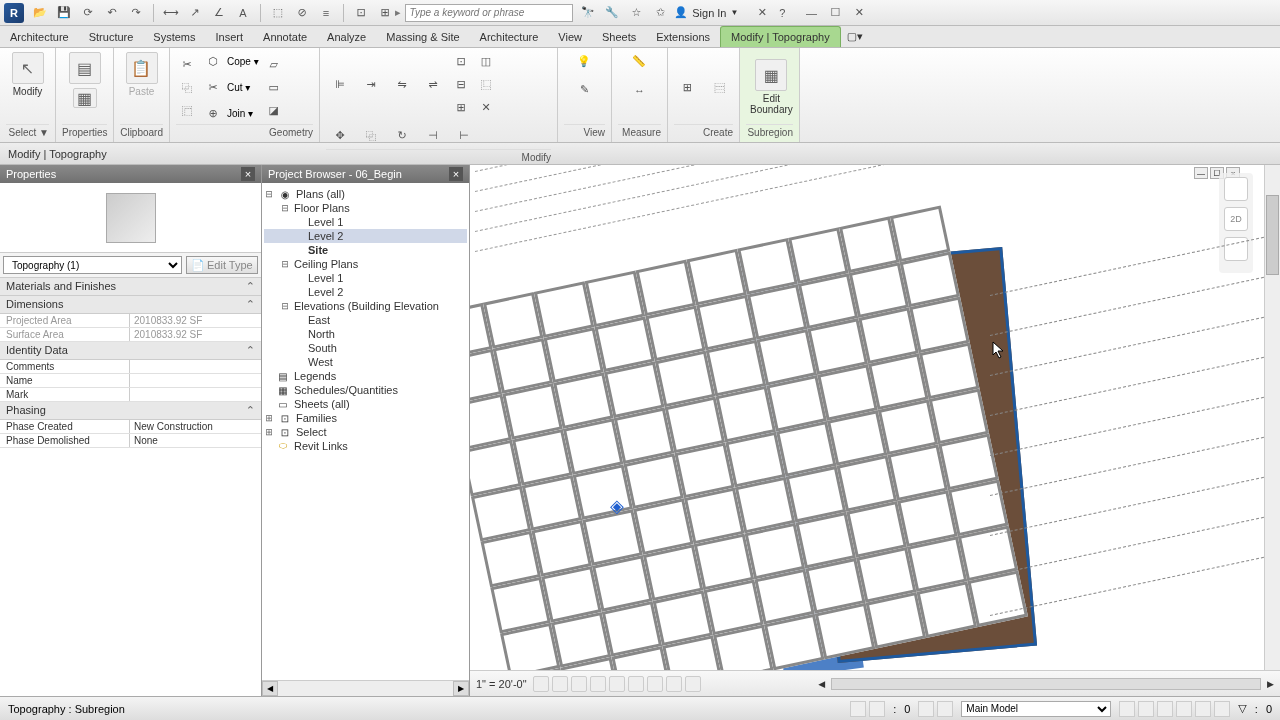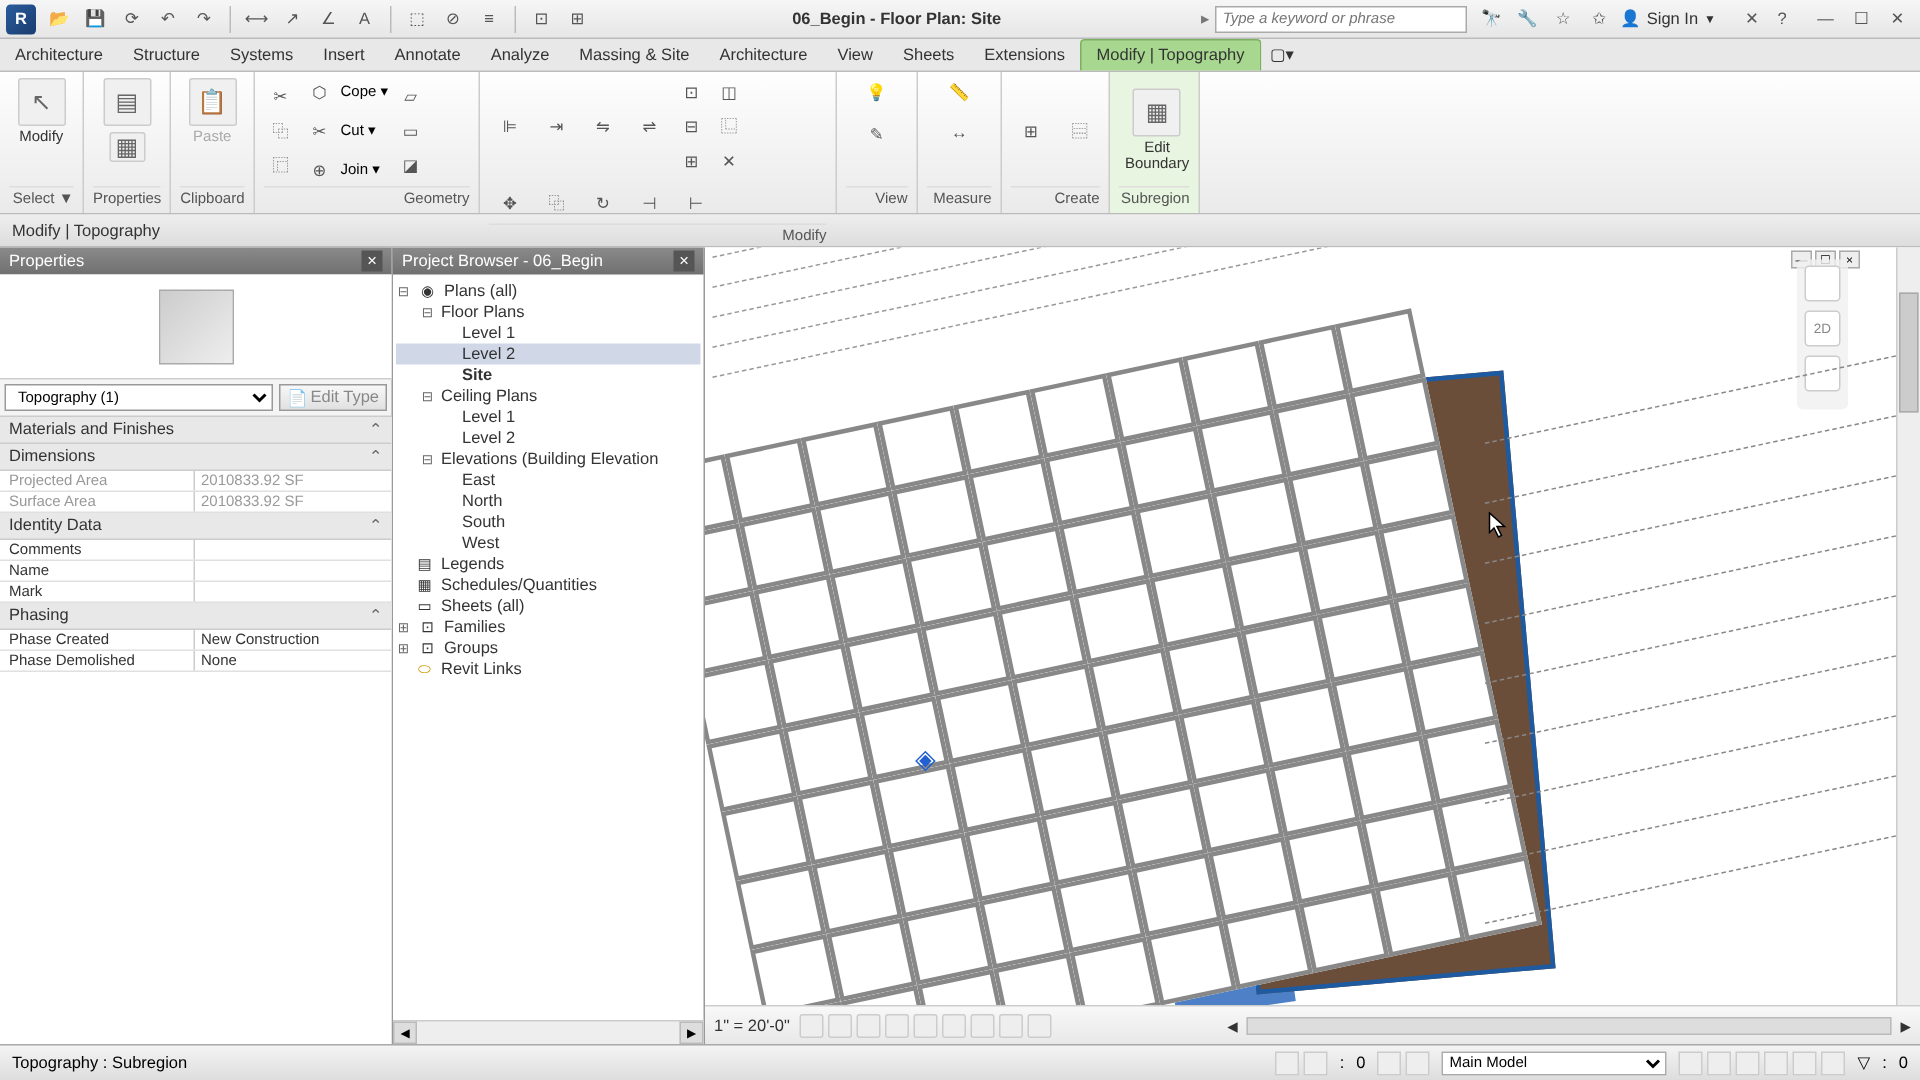--- a/index.html
+++ b/index.html
@@ -74,21 +74,21 @@
 .browser-scroll .track { flex:1; }
 
 
 .canvas-wrap { flex: 1; position: relative; background: #fff; }
 .canvas { position: absolute; inset: 0 16px 26px 0; background: #fff; overflow:hidden; }
 .vscroll { position:absolute; right:0; top:0; bottom:26px; width:16px; background:#eee; border-left:1px solid #ccc; }
 .vscroll .thumb { position:absolute; top:30px; left:1px; right:1px; height:80px; background:#ccc; border:1px solid #aaa; }
 .hscroll-row { position:absolute; left:0; right:0; bottom:0; height:26px; background:linear-gradient(#f8f8f8,#e8e8e8); border-top:1px solid #ccc; display:flex; align-items:center; padding:0 6px; gap:6px; font-size:10px; color:#333; }
 .hscroll-row .icons { display:flex; gap:3px; }
 .hscroll-row .sicon { width:16px; height:16px; background:#eee; border:1px solid #ccc; border-radius:2px; }
-.nav-cube { position: absolute; right: 32px; top: 8px; width: 34px; height: 100px; background: rgba(240,240,240,0.8); border-radius: 4px; display:flex; flex-direction:column; align-items:center; gap:6px; padding:4px; }
+.nav-cube { position: absolute; right: 11px; top: 8px; width: 34px; height: 100px; background: rgba(240,240,240,0.8); border-radius: 4px; display:flex; flex-direction:column; align-items:center; gap:6px; padding:4px; }
 .nav-cube .nitem { width:24px; height:24px; background:#fff; border:1px solid #ccc; border-radius:3px; }
 .win-ctrls { position:absolute; right:24px; top:2px; display:flex; gap:2px; }
 .win-ctrls .wc { width:14px; height:12px; background:#eee; border:1px solid #aaa; font-size:8px; display:flex; align-items:center; justify-content:center; }
 
 
 .grid-building { position:absolute; left:0; top:90px; width:520px; height:420px; transform: rotate(-12deg); transform-origin: center; }
 .grid-cell { background: #fff; border: 3px solid #888; }
 .grid-building .inner { display:grid; grid-template-columns: repeat(10,1fr); grid-template-rows: repeat(9,1fr); width:100%; height:100%; gap:0; }
 .brown-shape { position:absolute; background:#6b4e3a; border:3px solid #1e5aa0; transform: skewX(3deg); }
 .blue-band { position:absolute; background:#3a72c0; opacity:0.9; }
@@ -120,21 +120,20 @@
     <div class="tb-btn">∠</div>
     <div class="tb-btn">A</div>
     <div class="tb-sep"></div>
     <div class="tb-btn">⬚</div>
     <div class="tb-btn">⊘</div>
     <div class="tb-btn">≡</div>
     <div class="tb-sep"></div>
     <div class="tb-btn">⊡</div>
     <div class="tb-btn">⊞</div>
   </div>
-  <div class="title-center">06_Begin - Floor Plan: Site</div>
   <div style="color:#777;margin-right:4px">▸</div>
   <input class="title-search" placeholder="Type a keyword or phrase" style="">
   <div class="tb-group" style="margin-left:6px">
     <div class="tb-btn">🔭</div>
     <div class="tb-btn">🔧</div>
     <div class="tb-btn">☆</div>
     <div class="tb-btn">✩</div>
   </div>
   <div class="signin">
     <span>👤</span>
@@ -396,21 +395,21 @@
           <span>Sheets (all)</span>
         </div>
       <div class="tree-item">
           <span class="tree-exp">⊞</span>
           <span class="tree-icon">⊡</span>
           <span>Families</span>
         </div>
       <div class="tree-item">
           <span class="tree-exp">⊞</span>
           <span class="tree-icon">⊡</span>
-          <span>Groups</span>
+          <span>Select</span>
         </div>
       <div class="tree-item" style="padding-left:12px">
           <span class="tree-icon" style="color:#c90">⬭</span>
           <span>Revit Links</span>
         </div>
     </div>
     <div class="browser-scroll">
         <div class="arr">◀</div>
         <div class="track"></div>
         <div class="arr">▶</div>

